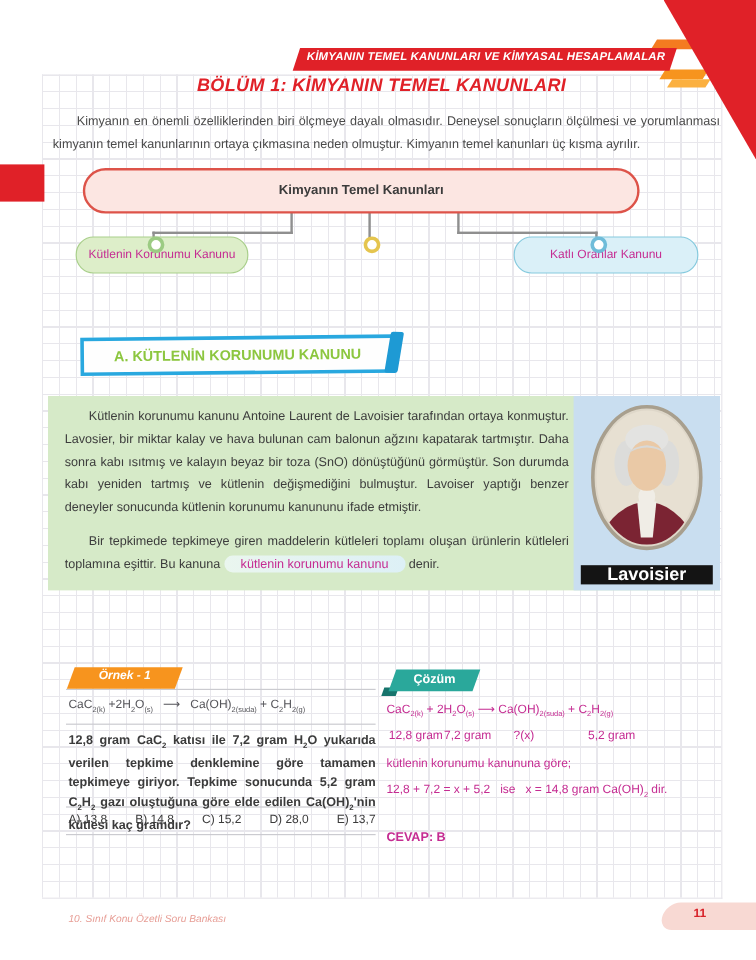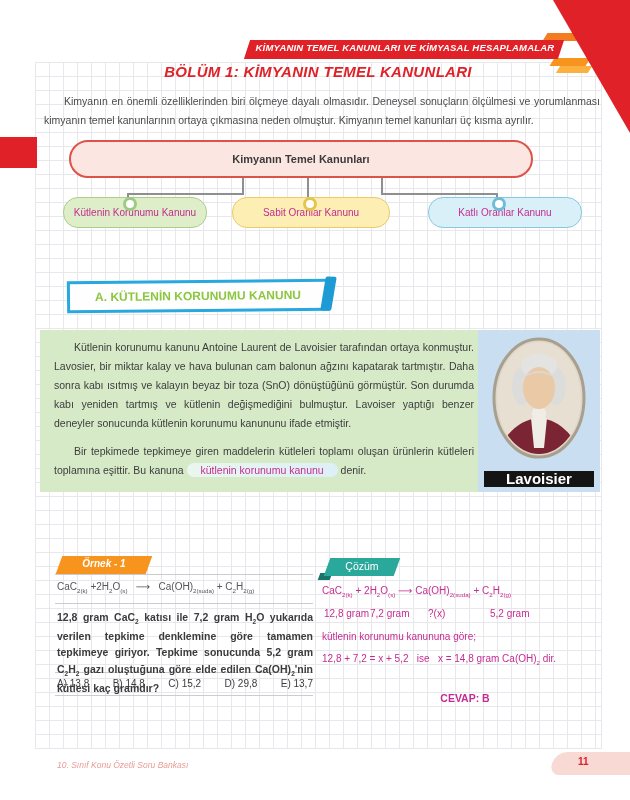--- a/index.html
+++ b/index.html
@@ -78,29 +78,29 @@
   .question{left:57px;top:609px;width:256px;z-index:2;font-size:10.5px;font-weight:bold;
             color:#3b3b3b;text-align:justify;line-height:1.6;}
   .choices{left:57px;top:678px;width:256px;z-index:2;display:flex;justify-content:space-between;
            font-size:10px;color:#3b3b3b;}
 
   .sol-banner-bg{left:327px;top:558px;width:70px;height:18px;background:#2aa89b;
                  transform:skewX(-20deg);z-index:3;}
   .sol-fold{left:319px;top:573px;width:12px;height:7px;background:#17746c;
             transform:skewX(-20deg);z-index:2;}
   .sol-banner-text{left:330px;top:560px;width:64px;text-align:center;z-index:4;color:#fff;
-                   font-size:10.5px;font-weight:normal;}
+                   font-size:10.5px;font-weight:bold;}
   .sol-line{z-index:2;font-size:10px;color:#c52c92;white-space:pre-wrap;}
   .sol-eq{left:322px;top:585px;width:290px;}
   .amounts{left:322px;top:608px;width:290px;height:14px;z-index:2;}
   .amounts span{position:absolute;font-size:10px;color:#c52c92;}
   .a0{left:2px;} .a1{left:48px;} .a2{left:106px;} .a3{left:168px;}
   .sol-note{left:322px;top:631px;width:290px;}
   .sol-calc{left:322px;top:653px;width:290px;}
-  .answer{left:322px;top:692px;width:286px;text-align:center;z-index:2;font-size:10.5px;
+  .answer{left:322px;top:692px;width:286px;text-align:left;z-index:2;font-size:10.5px;
           font-weight:bold;color:#c52c92;}
 
   
   .footer-text{left:57px;top:760px;z-index:2;font-size:8.5px;font-style:italic;color:#e79d95;}
   .page-badge{left:552px;top:752px;width:90px;height:23px;background:#f8d9d3;
               border-radius:12px 0 0 12px;transform:skewX(-18deg);z-index:2;}
   .page-num{left:578px;top:756px;z-index:3;font-size:10px;font-weight:bold;color:#d8232a;}
 </style>
 </head>
 <body>
@@ -126,21 +126,20 @@
   <div class="abs conn" style="left:127px;top:193px;width:117px;height:2px;"></div>
   <div class="abs conn" style="left:127px;top:193px;width:2px;height:9px;"></div>
   <div class="abs conn" style="left:307px;top:176px;width:2px;height:26px;"></div>
   <div class="abs conn" style="left:381px;top:176px;width:2px;height:19px;"></div>
   <div class="abs conn" style="left:381px;top:193px;width:117px;height:2px;"></div>
   <div class="abs conn" style="left:496px;top:193px;width:2px;height:9px;"></div>
   <div class="abs dot dot-green"></div>
   <div class="abs dot dot-yellow"></div>
   <div class="abs dot dot-blue"></div>
   <div class="abs node node-green">Kütlenin Korunumu Kanunu</div>
-  <div class="abs node node-yellow">Sabit Oranlar Kanunu</div>
   <div class="abs node node-blue">Katlı Oranlar Kanunu</div>
 
   <div class="abs sec-head">A. KÜTLENİN KORUNUMU KANUNU</div>
 
   <div class="abs green-box">
     <div class="gb-text">
       <p>Kütlenin korunumu kanunu Antoine Laurent de Lavoisier tarafından ortaya konmuştur. Lavosier, bir miktar kalay ve hava bulunan cam balonun ağzını kapatarak tartmıştır. Daha sonra kabı ısıtmış ve kalayın beyaz bir toza (SnO) dönüştüğünü görmüştür. Son durumda kabı yeniden tartmış ve kütlenin değişmediğini bulmuştur. Lavoiser yaptığı benzer deneyler sonucunda kütlenin korunumu kanununu ifade etmiştir.</p>
       <p><span>Bir tepkimede tepkimeye giren maddelerin kütleleri toplamı oluşan ürünlerin kütleleri toplamına eşittir. Bu kanuna </span><span class="hl">kütlenin korunumu kanunu</span><span> denir.</span></p>
     </div>
     <div class="portrait-panel">
@@ -172,21 +171,21 @@
   <div class="abs rule" style="top:672px;"></div>
   <div class="abs rule" style="top:695px;"></div>
   <div class="abs ex-banner-bg"></div>
   <div class="abs ex-banner-text">Örnek - 1</div>
   <div class="abs equation">CaC<sub>2(k)</sub> +2H<sub>2</sub>O<sub>(s)</sub>   ⟶   Ca(OH)<sub>2(suda)</sub> + C<sub>2</sub>H<sub>2(g)</sub></div>
   <div class="abs question">12,8 gram CaC<sub>2</sub> katısı ile 7,2 gram H<sub>2</sub>O yukarıda verilen tepkime denklemine göre tamamen tepkimeye giriyor. Tepkime sonucunda 5,2 gram C<sub>2</sub>H<sub>2</sub> gazı oluştuğuna göre elde edilen Ca(OH)<sub>2</sub>'nin kütlesi kaç gramdır?</div>
   <div class="abs choices">
     <span>A) 13,8</span>
     <span>B) 14,8</span>
     <span>C) 15,2</span>
-    <span>D) 29,8</span>
+    <span>D) 28,0</span>
     <span>E) 13,7</span>
   </div>
 
   <div class="abs sol-fold"></div>
   <div class="abs sol-banner-bg"></div>
   <div class="abs sol-banner-text">Çözüm</div>
   <div class="abs sol-line sol-eq">CaC<sub>2(k)</sub> + 2H<sub>2</sub>O<sub>(s)</sub> ⟶ Ca(OH)<sub>2(suda)</sub> + C<sub>2</sub>H<sub>2(g)</sub></div>
   <div class="abs amounts">
     <span class="a0">12,8 gram</span>
     <span class="a1">7,2 gram</span>

